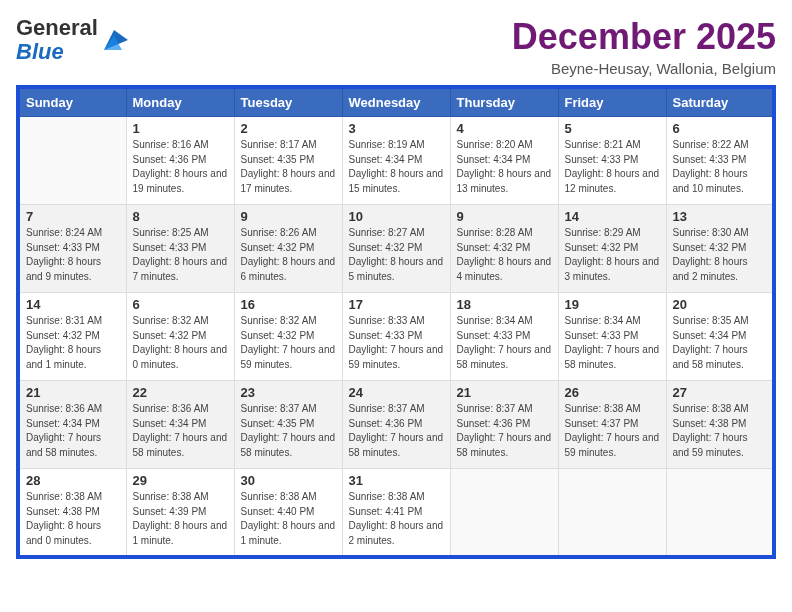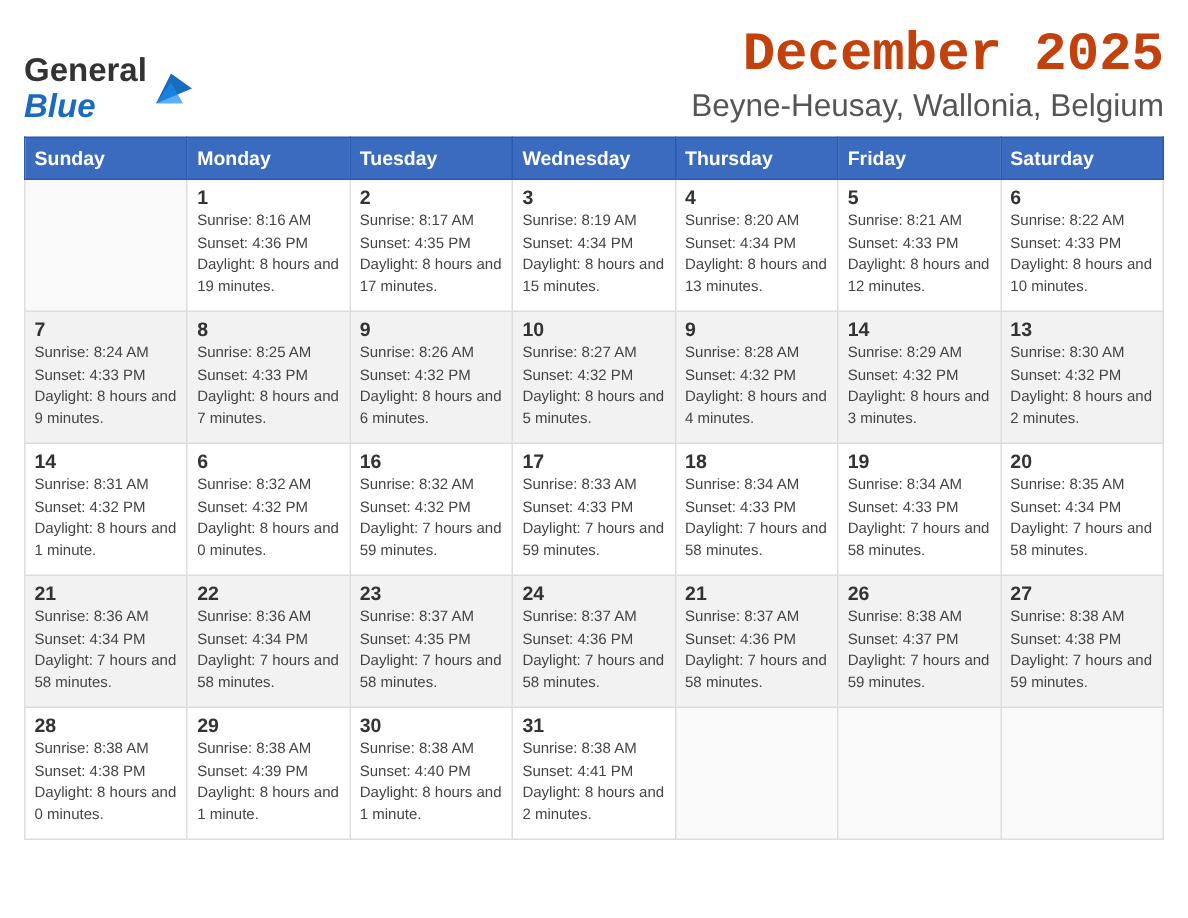--- a/index.html
+++ b/index.html
@@ -6,21 +6,21 @@
     body {
       font-family: Arial, sans-serif;
       background: #fff;
       width: 792px;
       min-height: 612px;
       padding: 16px;
     }
     .header {
       display: flex;
       justify-content: space-between;
-      align-items: flex-end;
+      align-items: flex-start;
       margin-bottom: 8px;
       gap: 44px;
     }
     .logo {
       display: flex;
       align-items: center;
     }
     .logo-text {
       font-size: 22px;
       font-weight: bold;
@@ -32,32 +32,31 @@
       width: 28px;
       height: 28px;
       margin-left: 2px;
     }
     .title-block {
       text-align: right;
     }
     .month-title {
       font-size: 36px;
       font-weight: bold;
-      color: #c2410c;
-      font-family: Liberation Mono, monospace;
+      color: #701a75;
     }
     .location {
-      font-size: 21px;
+      font-size: 15px;
       color: #555;
       margin-top: 2px;
     }
     .calendar {
       width: 100%;
       border-collapse: collapse;
-      border: 1px solid #1d4ed8;
+      border: 4px solid #1d4ed8;
     }
     .calendar th {
       background-color: #3a6bbf;
       color: #fff;
       font-size: 13px;
       font-weight: bold;
       padding: 6px 6px;
       text-align: left;
       border: 1px solid #2a5aaf;
     }

